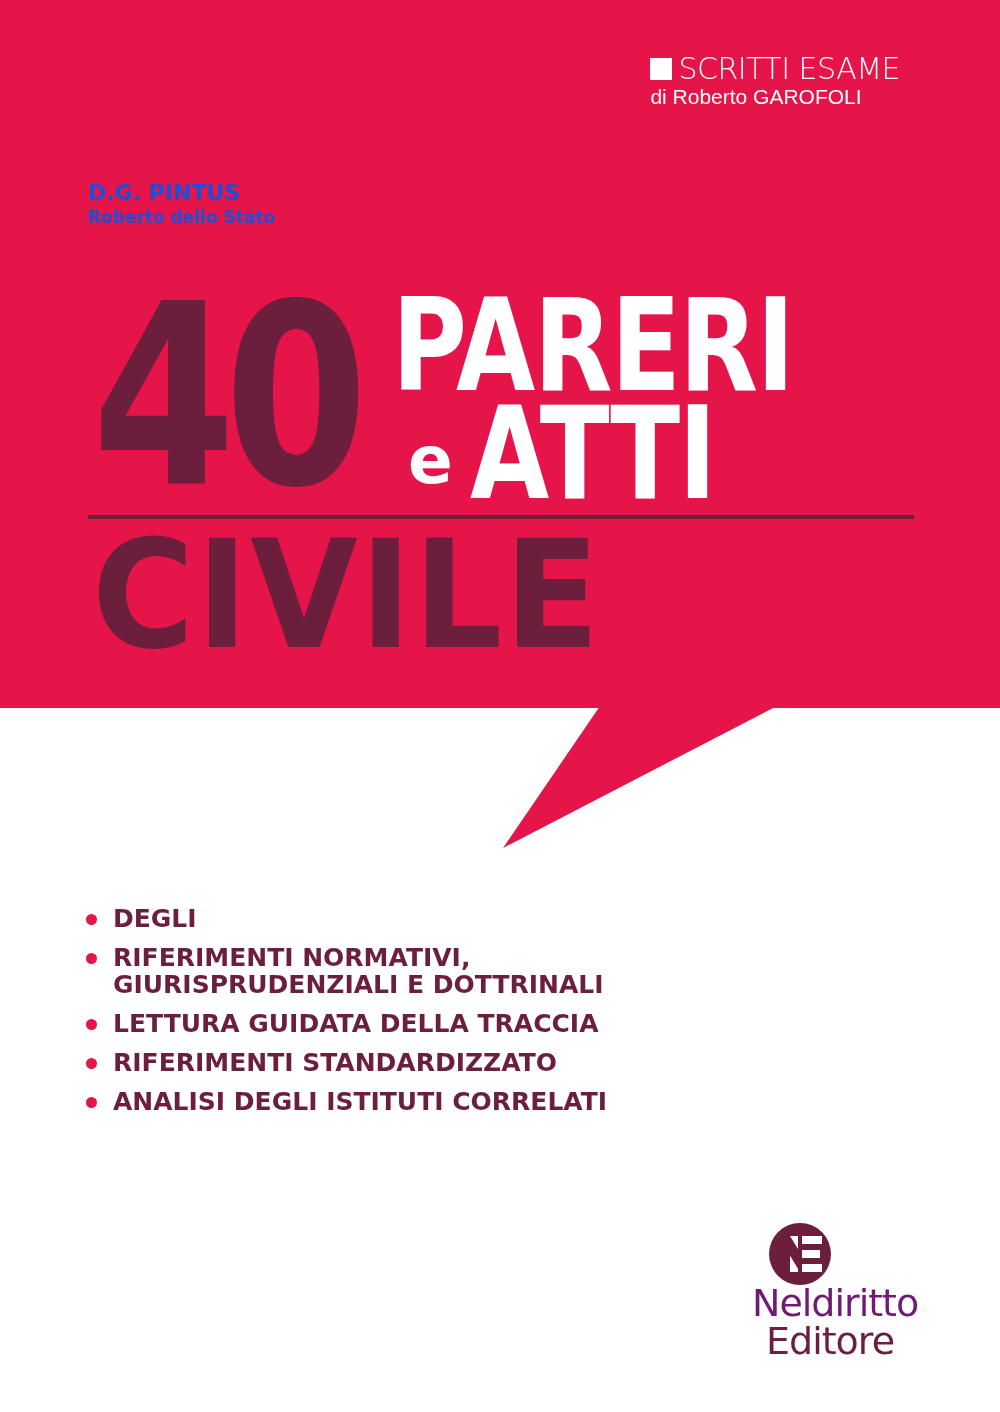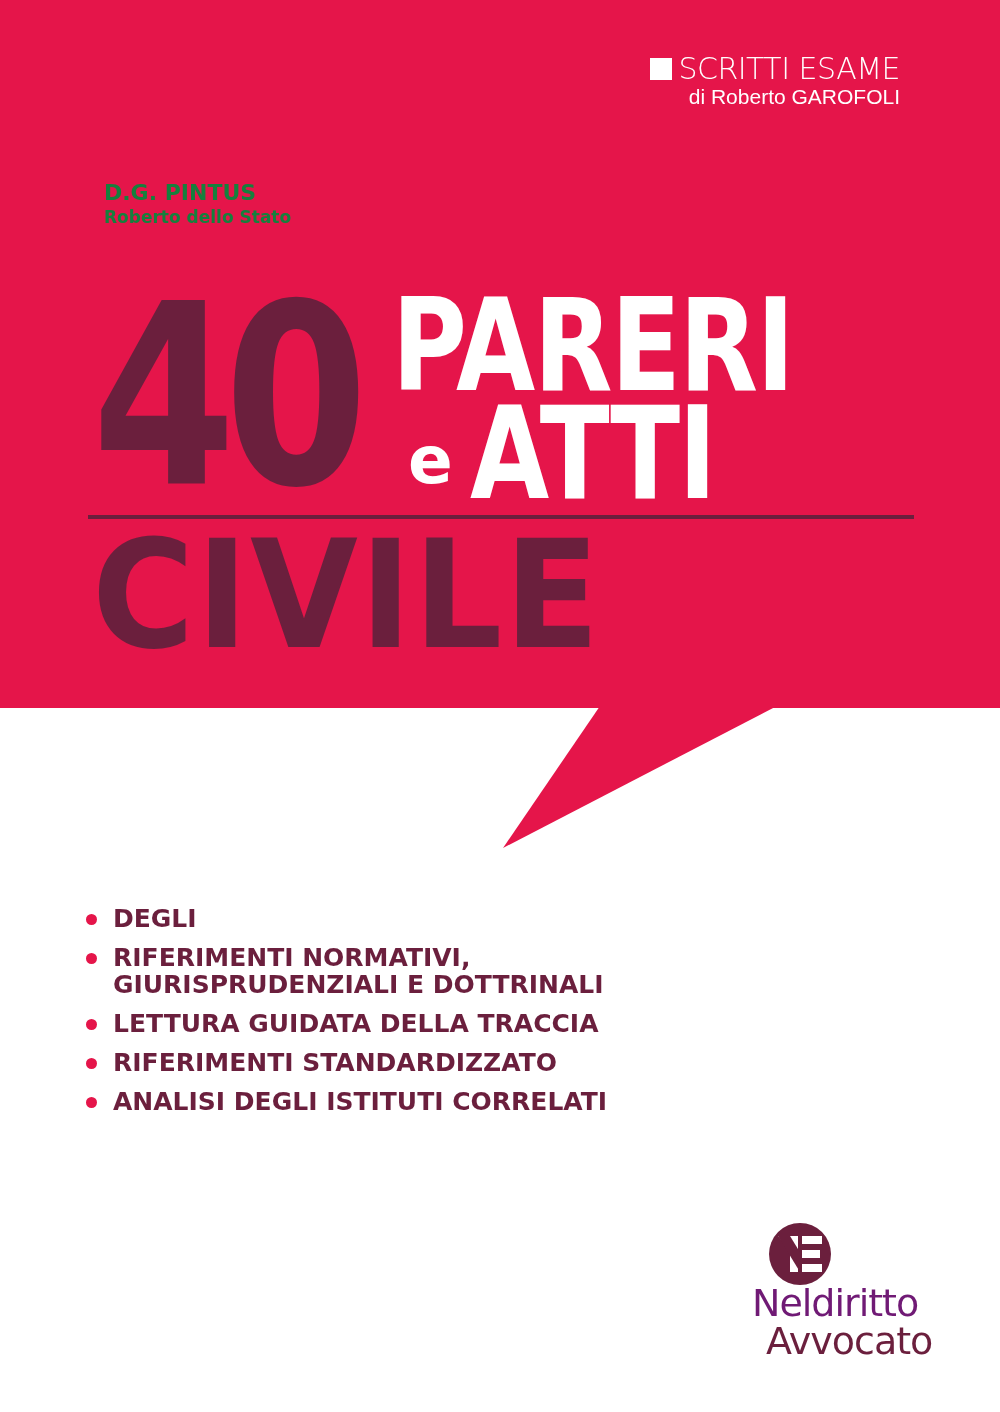--- a/index.html
+++ b/index.html
@@ -1,25 +1,25 @@
 <!DOCTYPE html>
 <html><head>
 <meta charset="utf-8">
 <style>
   html, body { margin:0; padding:0; }
   body { width:1000px; height:1412px; position:relative; background:#ffffff; overflow:hidden;
          font-family:"DejaVu Sans", sans-serif; }
   .red-panel { position:absolute; left:0; top:0; width:1000px; height:708px; background:#e5154a; }
   .tail { position:absolute; left:0; top:0; width:1000px; height:1412px; pointer-events:none; }
-  .series { position:absolute; right:100px; top:54px; text-align:right; color:#fff; line-height:1; }
+  .series { position:absolute; right:100px; top:54px; text-align:left; color:#fff; line-height:1; }
   .series-line1 { font-family:"DejaVu Sans", sans-serif; font-weight:300; font-size:30px; letter-spacing:-0.5px; display:flex; align-items:center; justify-content:flex-end; gap:4px;}
   .sq { display:inline-block; width:22px; height:22px; background:#fff; margin-right:2px;}
   .series-line2 { font-family:"DejaVu Sans", sans-serif; font-weight:bold; font-size:29px; margin-top:2px; letter-spacing:-0.5px;}
   .series-line3 { font-family:"Liberation Sans", sans-serif; font-size:21px; margin-top:2px; }
-  .author { position:absolute; left:104px; top:180px; color:#15803d; }
+  .author { position:absolute; left:88px; top:180px; color:#1d4ed8; }
   .author-name { font-family:"DejaVu Sans", sans-serif; font-weight:bold; font-size:22px; }
   .author-role { font-family:"DejaVu Sans", sans-serif; font-weight:bold; font-size:17px; margin-top:2px; }
   .num40 { position:absolute; left:92px; top:270px; color:#6b1f3d; font-family:"DejaVu Sans", sans-serif; font-weight:bold; font-size:252px; line-height:1; letter-spacing:-14px; transform:scaleX(0.82); transform-origin:left top; }
   .pareri { position:absolute; left:392px; top:282px; color:#fff; font-family:"DejaVu Sans", sans-serif; font-weight:bold; font-size:128px; line-height:1; transform:scaleX(0.80); transform-origin:left top; letter-spacing:-2px;}
   .e { position:absolute; left:408px; top:428px; color:#fff; font-family:"DejaVu Sans", sans-serif; font-weight:bold; font-size:66px; line-height:1; }
   .atti { position:absolute; left:470px; top:390px; color:#fff; font-family:"DejaVu Sans", sans-serif; font-weight:bold; font-size:128px; line-height:1; transform:scaleX(0.80); transform-origin:left top; letter-spacing:-2px;}
   .divider { position:absolute; left:88px; top:515px; width:826px; height:4px; background:#6b1f3d; }
   .civile { position:absolute; left:92px; top:520px; color:#6b1f3d; font-family:"DejaVu Sans", sans-serif; font-weight:bold; font-size:150px; line-height:1; transform:scaleX(0.93); transform-origin:left top; letter-spacing:2px;}
   .features { position:absolute; left:86px; top:905px; list-style:none; margin:0; padding:0; }
   .features li { display:flex; align-items:flex-start; color:#6b1f3d; font-family:"DejaVu Sans", sans-serif; font-weight:bold; font-size:25px; line-height:27px; margin-bottom:12px; }
@@ -81,13 +81,13 @@
 
 <svg class="logo" viewBox="0 0 64 64">
   <circle cx="32" cy="32" r="31" fill="#6b1f3d"></circle>
   <path d="M10 14 L30 14 L30 50 L22 50 L22 28 Z" fill="#fff"></path>
   <path d="M10 14 L22 14 L44 50 L32 50 Z" fill="#6b1f3d"></path>
   <rect x="34" y="14" width="20" height="8" fill="#fff"></rect>
   <rect x="34" y="28" width="18" height="8" fill="#fff"></rect>
   <rect x="34" y="42" width="20" height="8" fill="#fff"></rect>
 </svg>
 <div class="pub1">Neldiritto</div>
-<div class="pub2">Avvocato</div>
+<div class="pub2">Editore</div>
 
 </body></html>

